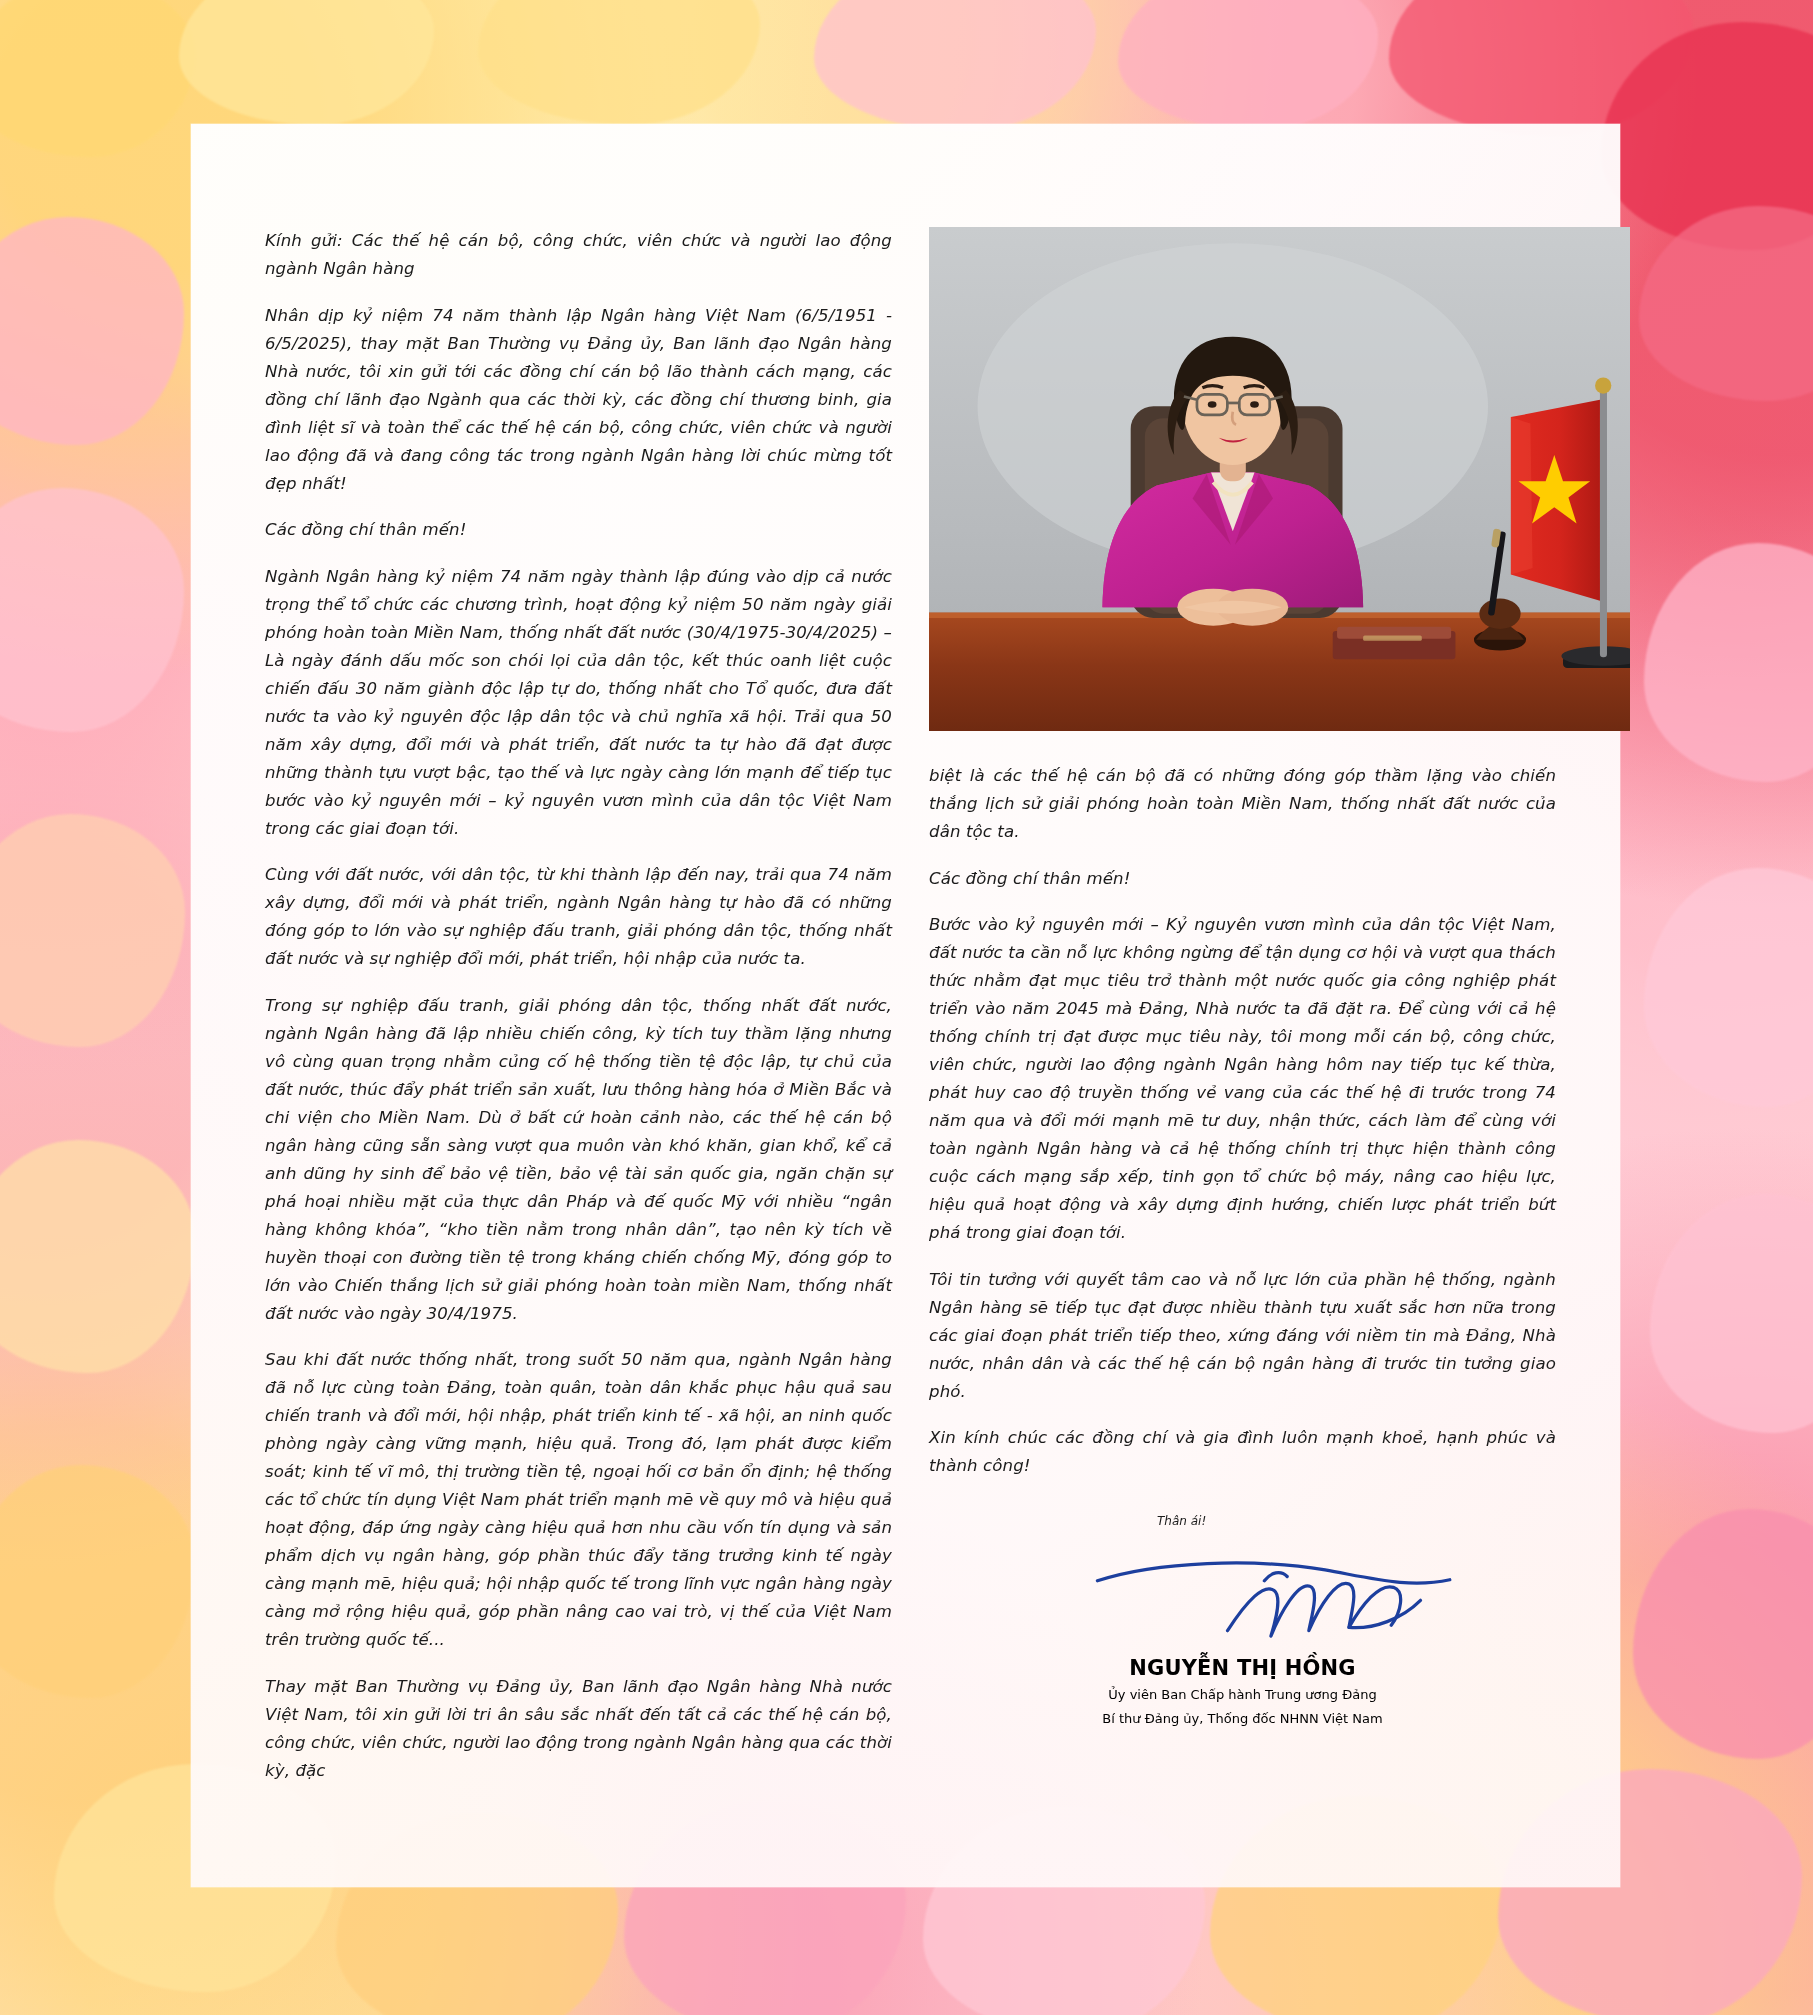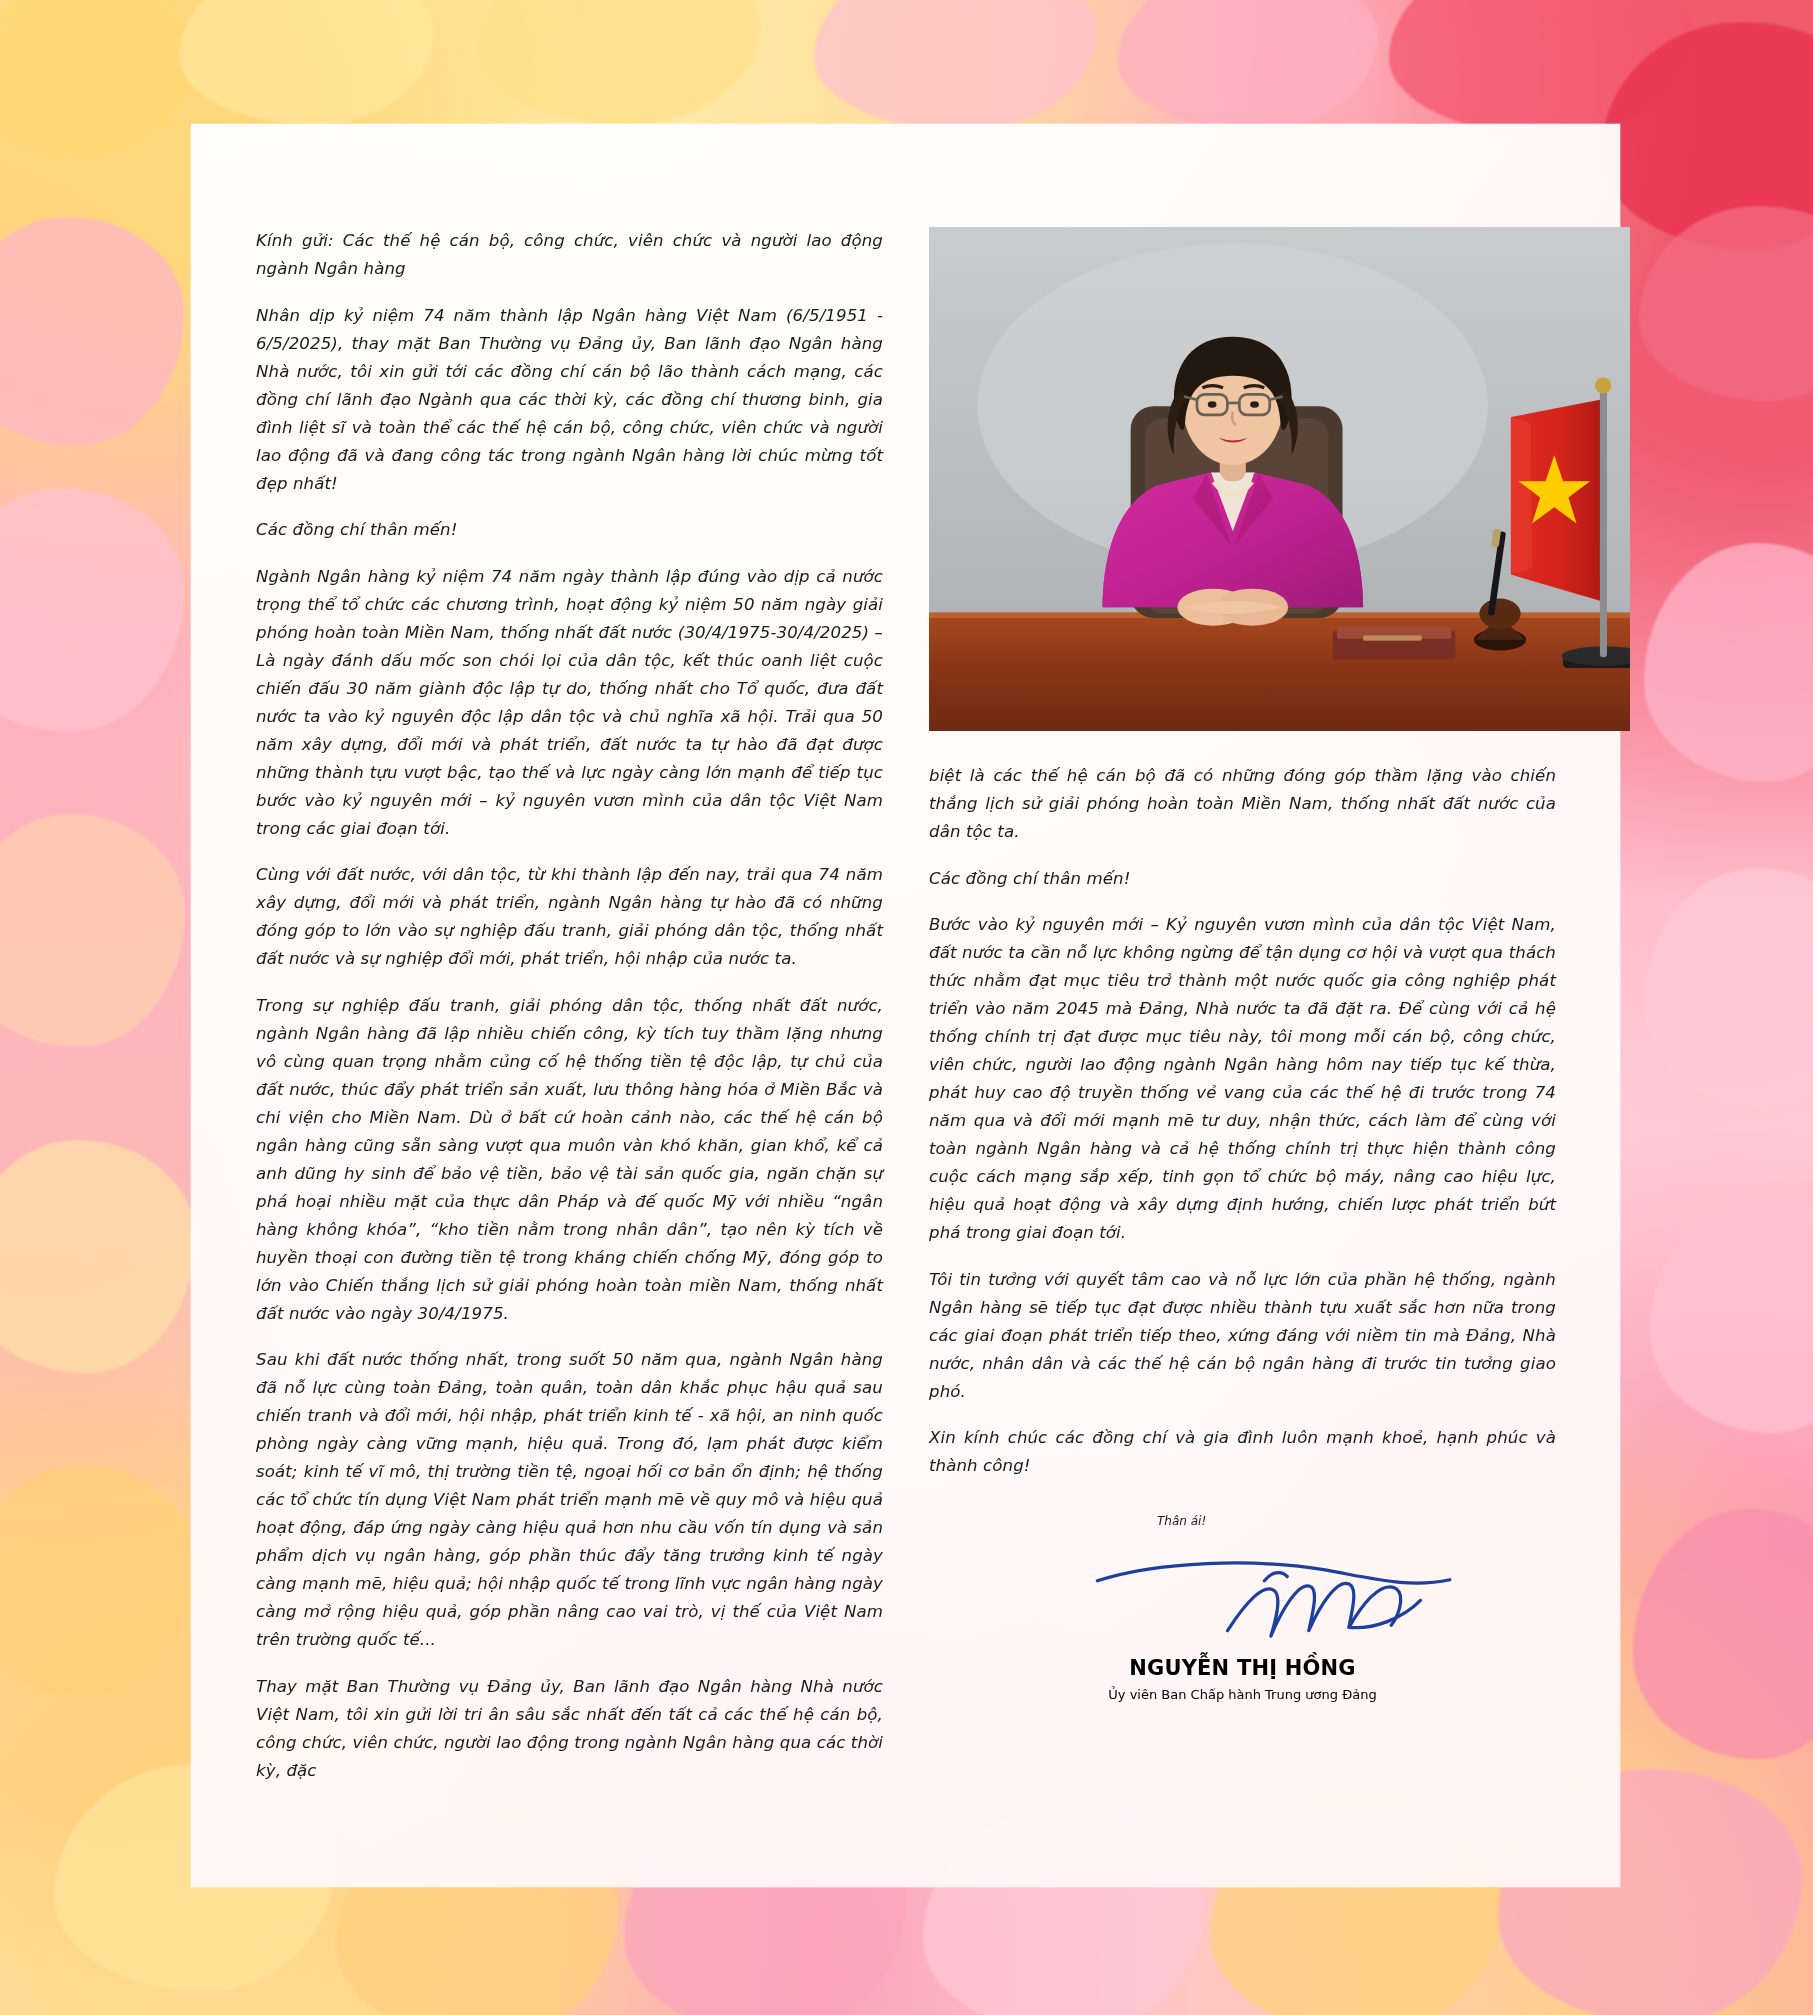--- a/index.html
+++ b/index.html
@@ -58,21 +58,21 @@
   .letter-inner {
     position: absolute;
     left: 65px;
     top: 103px;
     right: 65px;
     bottom: 81px;
   }
 
   .col-left {
     position: absolute;
-    left: 0;
+    left: 9px;
     top: 0;
     width: 627px;
   }
 
   p.para {
     font-family: "DejaVu Sans", sans-serif;
     font-style: italic;
     font-size: 16.6px;
     line-height: 28px;
     color: #1b1b1b;
@@ -296,19 +296,20 @@
             <g fill="none" stroke="#1d3f9e" stroke-width="6" stroke-linecap="round" stroke-linejoin="round">
               <path d="M 10 60 C 120 24 300 18 430 40 C 520 56 586 74 660 58"></path>
               <path d="M 250 152 C 286 96 318 64 336 78 C 352 90 336 142 330 162 C 348 118 380 62 402 70 C 420 76 404 130 400 152 C 420 106 452 56 474 66 C 492 74 478 120 474 146 C 498 104 530 64 556 72 C 578 80 570 118 552 142"></path>
               <path d="M 318 60 C 330 44 348 40 360 52"></path>
               <path d="M 474 146 C 520 150 572 130 606 96"></path>
             </g>
           </svg>
 
           <div class="sig-name">NGUYỄN THỊ HỒNG</div>
           <div class="sig-role sig-role-1">Ủy viên Ban Chấp hành Trung ương Đảng</div>
+          <div class="sig-role sig-role-2">Bí thư Đảng ủy, Thống đốc NHNN Việt Nam</div>
         </div>
       </div>
 
     </div>
   </div>
 </div>
 
 
 </body></html>

